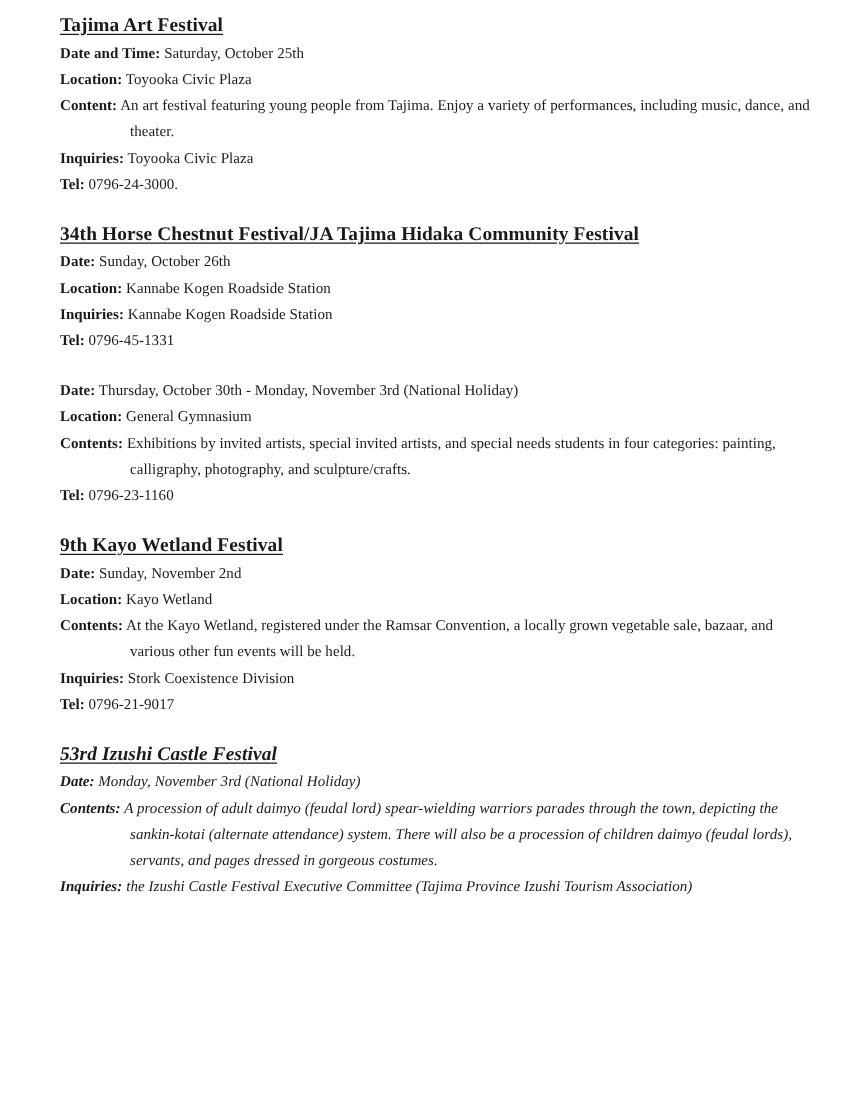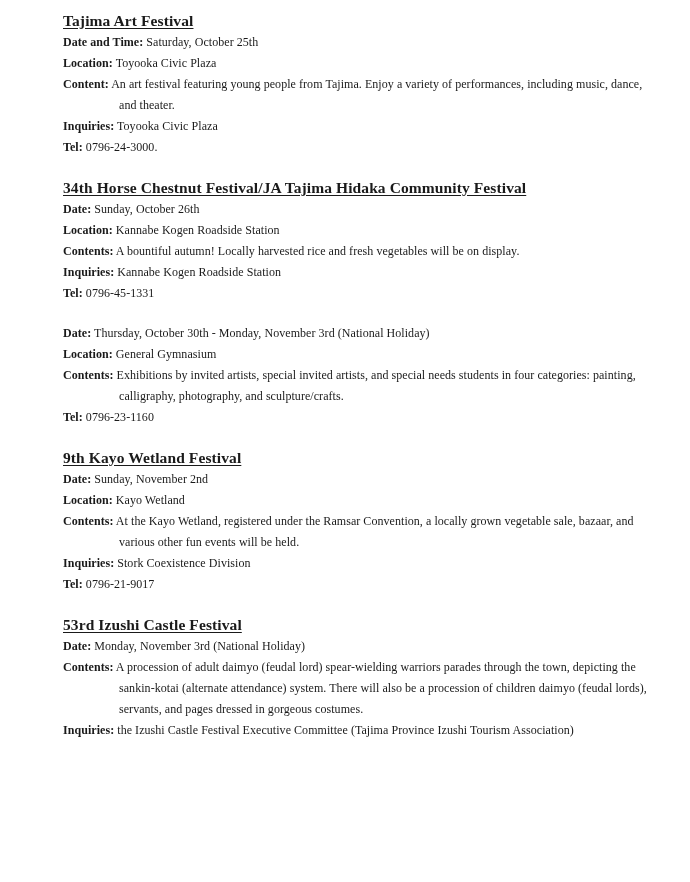--- a/index.html
+++ b/index.html
@@ -10,29 +10,30 @@
   }
   body {
     width: 690px;
     height: 882px;
     font-family: "Liberation Serif", "DejaVu Serif", serif;
     color: #1a1a1a;
     -webkit-font-smoothing: antialiased;
     overflow: hidden;
   }
   #doc {
-    padding: 10px 36px 0 63px;
+    padding: 10px 36px 0 48px;
     box-sizing: border-box;
     width: 690px;
   }
   .event {
     margin: 0 0 19px 0;
   }
   .event:last-child {
     margin-bottom: 0;
+    font-style: italic;
   }
   .event-title {
     font-size: 15.5px;
     font-weight: bold;
     line-height: 21px;
     text-decoration: underline;
     text-underline-offset: 2px;
     display: inline-block;
     margin: 0 0 1px 0;
     letter-spacing: 0.1px;
@@ -65,21 +66,20 @@
       <p class="field"><span class="field-label">Date and Time:</span> <span class="field-value">Saturday, October 25th</span></p>
       <p class="field"><span class="field-label">Location:</span> <span class="field-value">Toyooka Civic Plaza</span></p>
       <p class="field"><span class="field-label">Content:</span> <span class="field-value">An art festival featuring young people from Tajima. Enjoy a variety of performances, including music, dance, and theater.</span></p>
       <p class="field"><span class="field-label">Inquiries:</span> <span class="field-value">Toyooka Civic Plaza</span></p>
       <p class="field"><span class="field-label">Tel:</span> <span class="field-value">0796-24-3000.</span></p>
     </section>
     <section class="event">
       <div class="title-row"><span class="event-title">34th Horse Chestnut Festival/JA Tajima Hidaka Community Festival</span></div>
       <p class="field"><span class="field-label">Date:</span> <span class="field-value">Sunday, October 26th</span></p>
       <p class="field"><span class="field-label">Location:</span> <span class="field-value">Kannabe Kogen Roadside Station</span></p>
-      <p class="field"><span class="field-label">Contents:</span> <span class="field-value">A bountiful autumn! Locally harvested rice and fresh vegetables will be on display.</span></p>
       <p class="field"><span class="field-label">Inquiries:</span> <span class="field-value">Kannabe Kogen Roadside Station</span></p>
       <p class="field"><span class="field-label">Tel:</span> <span class="field-value">0796-45-1331</span></p>
     </section>
     <section class="event">
       <p class="field"><span class="field-label">Date:</span> <span class="field-value">Thursday, October 30th - Monday, November 3rd (National Holiday)</span></p>
       <p class="field"><span class="field-label">Location:</span> <span class="field-value">General Gymnasium</span></p>
       <p class="field"><span class="field-label">Contents:</span> <span class="field-value">Exhibitions by invited artists, special invited artists, and special needs students in four categories: painting, calligraphy, photography, and sculpture/crafts.</span></p>
       <p class="field"><span class="field-label">Tel:</span> <span class="field-value">0796-23-1160</span></p>
     </section>
     <section class="event">

